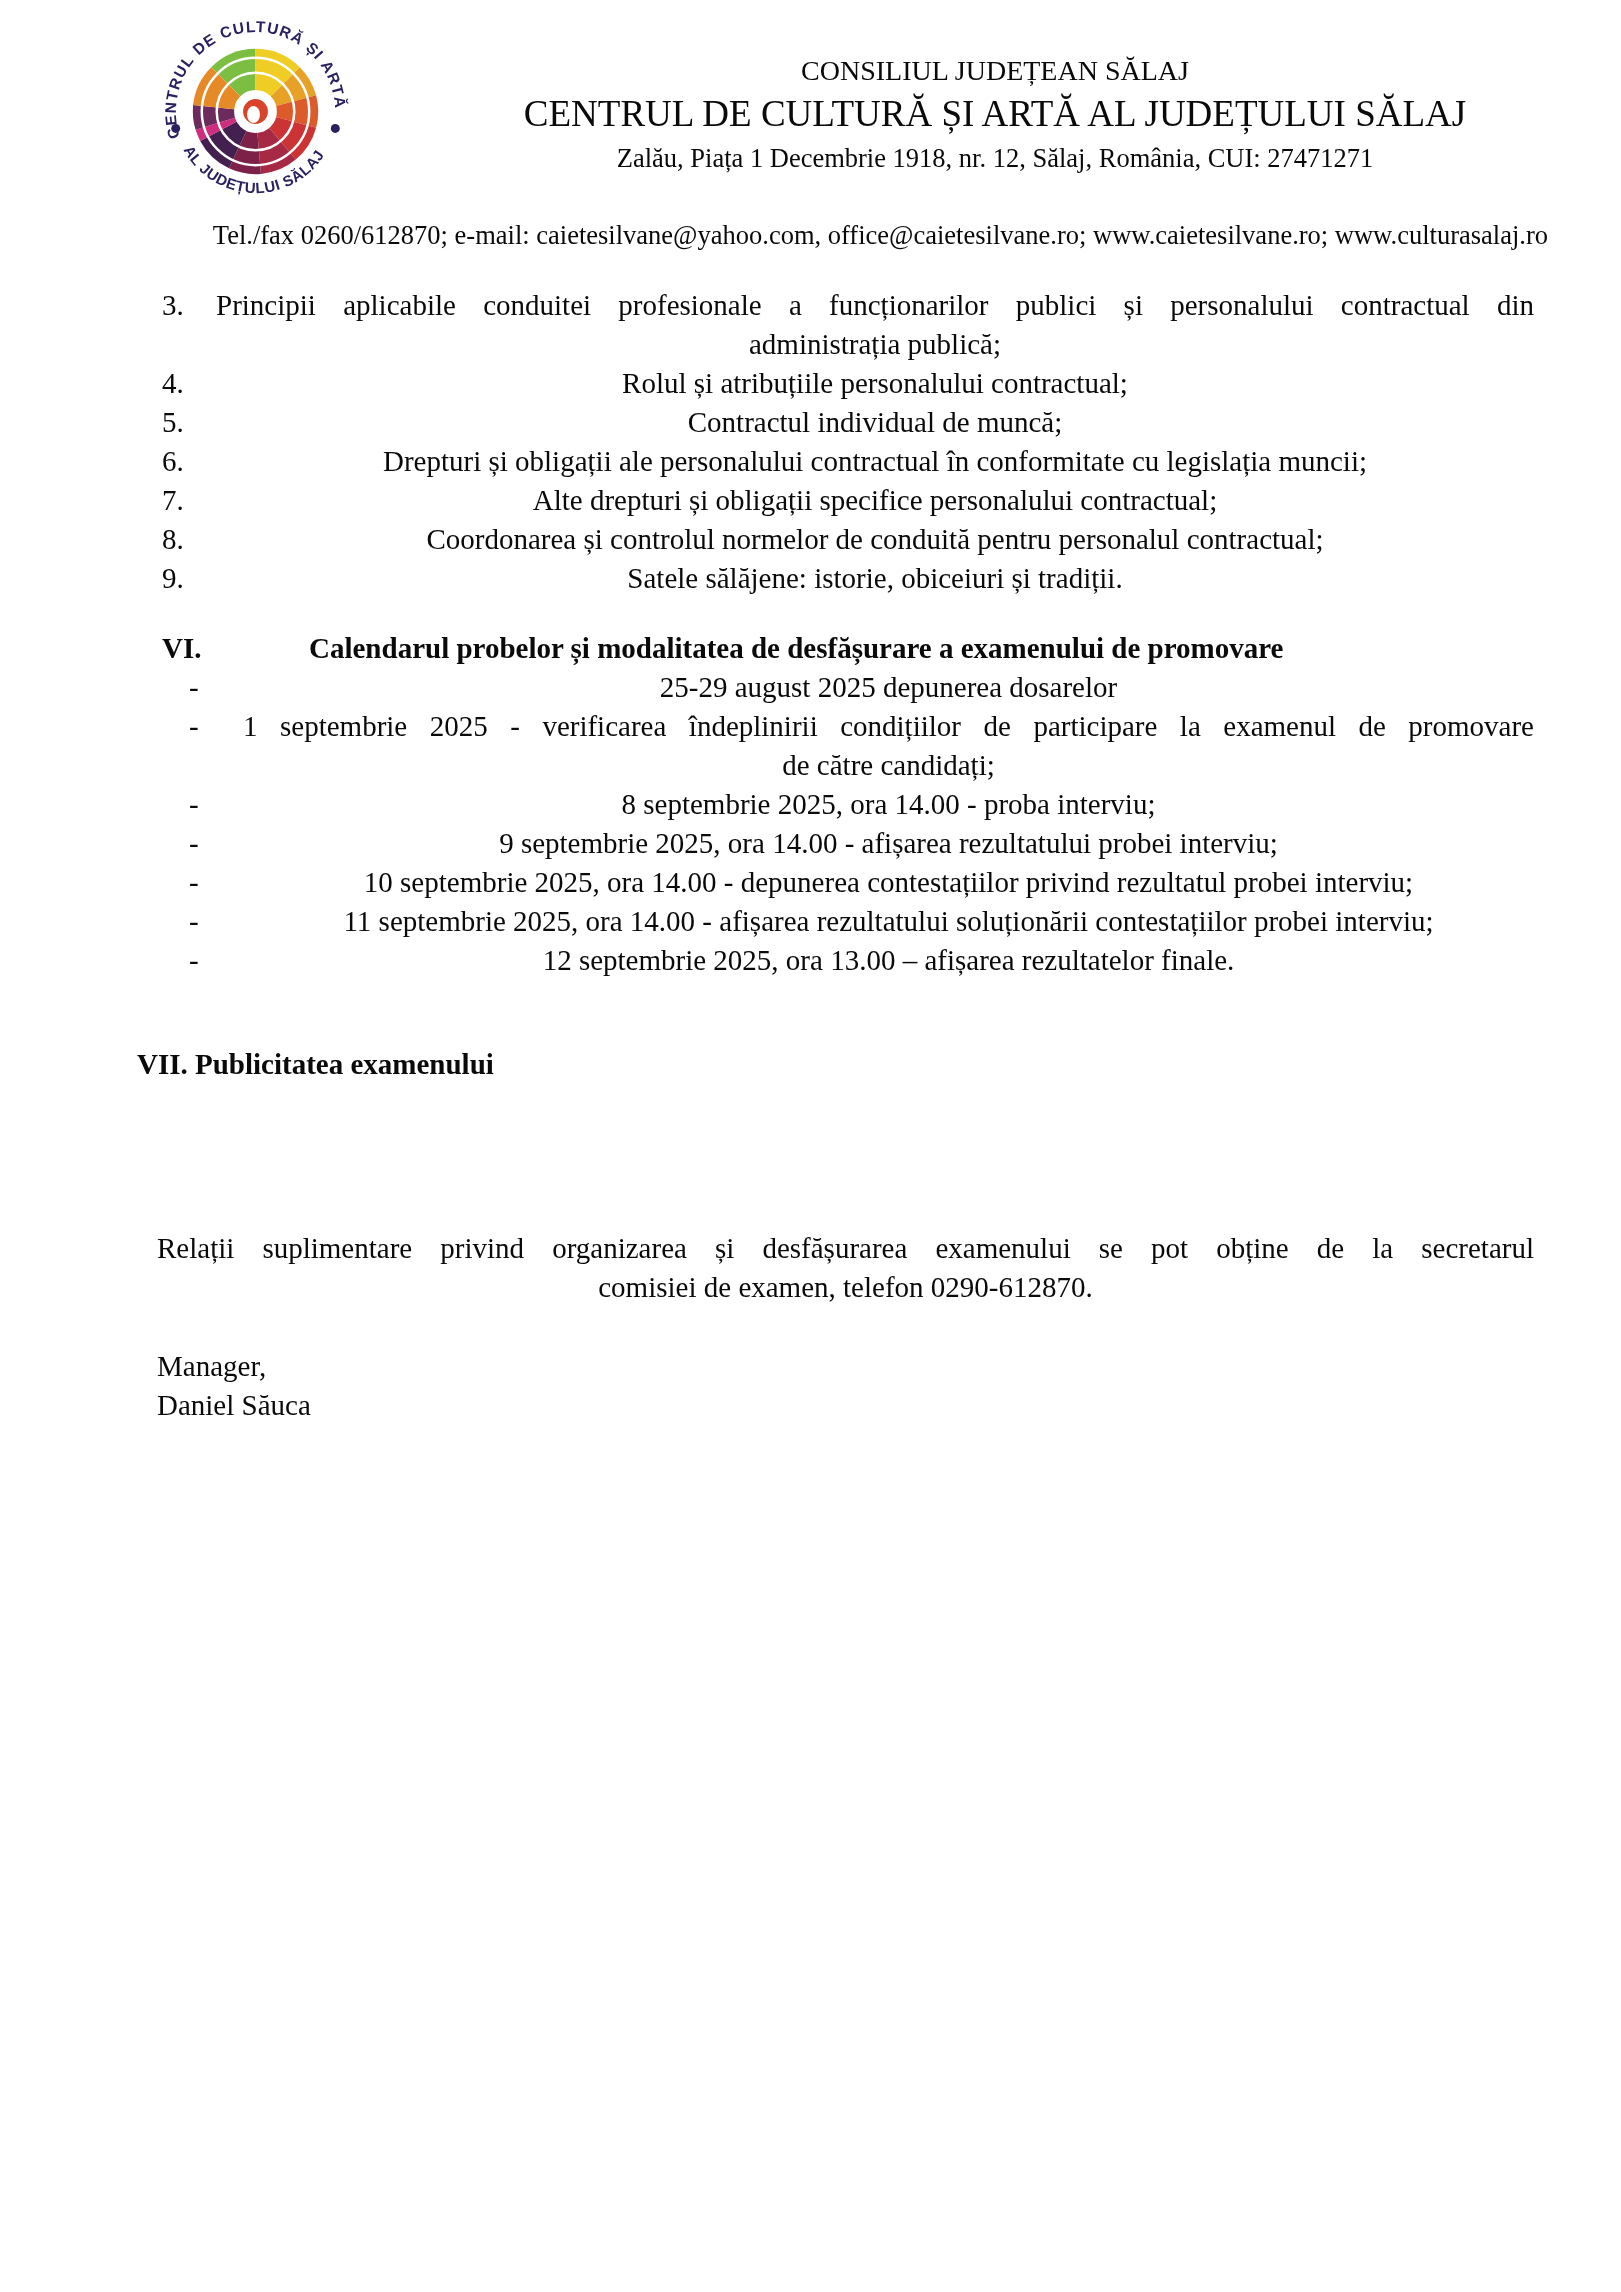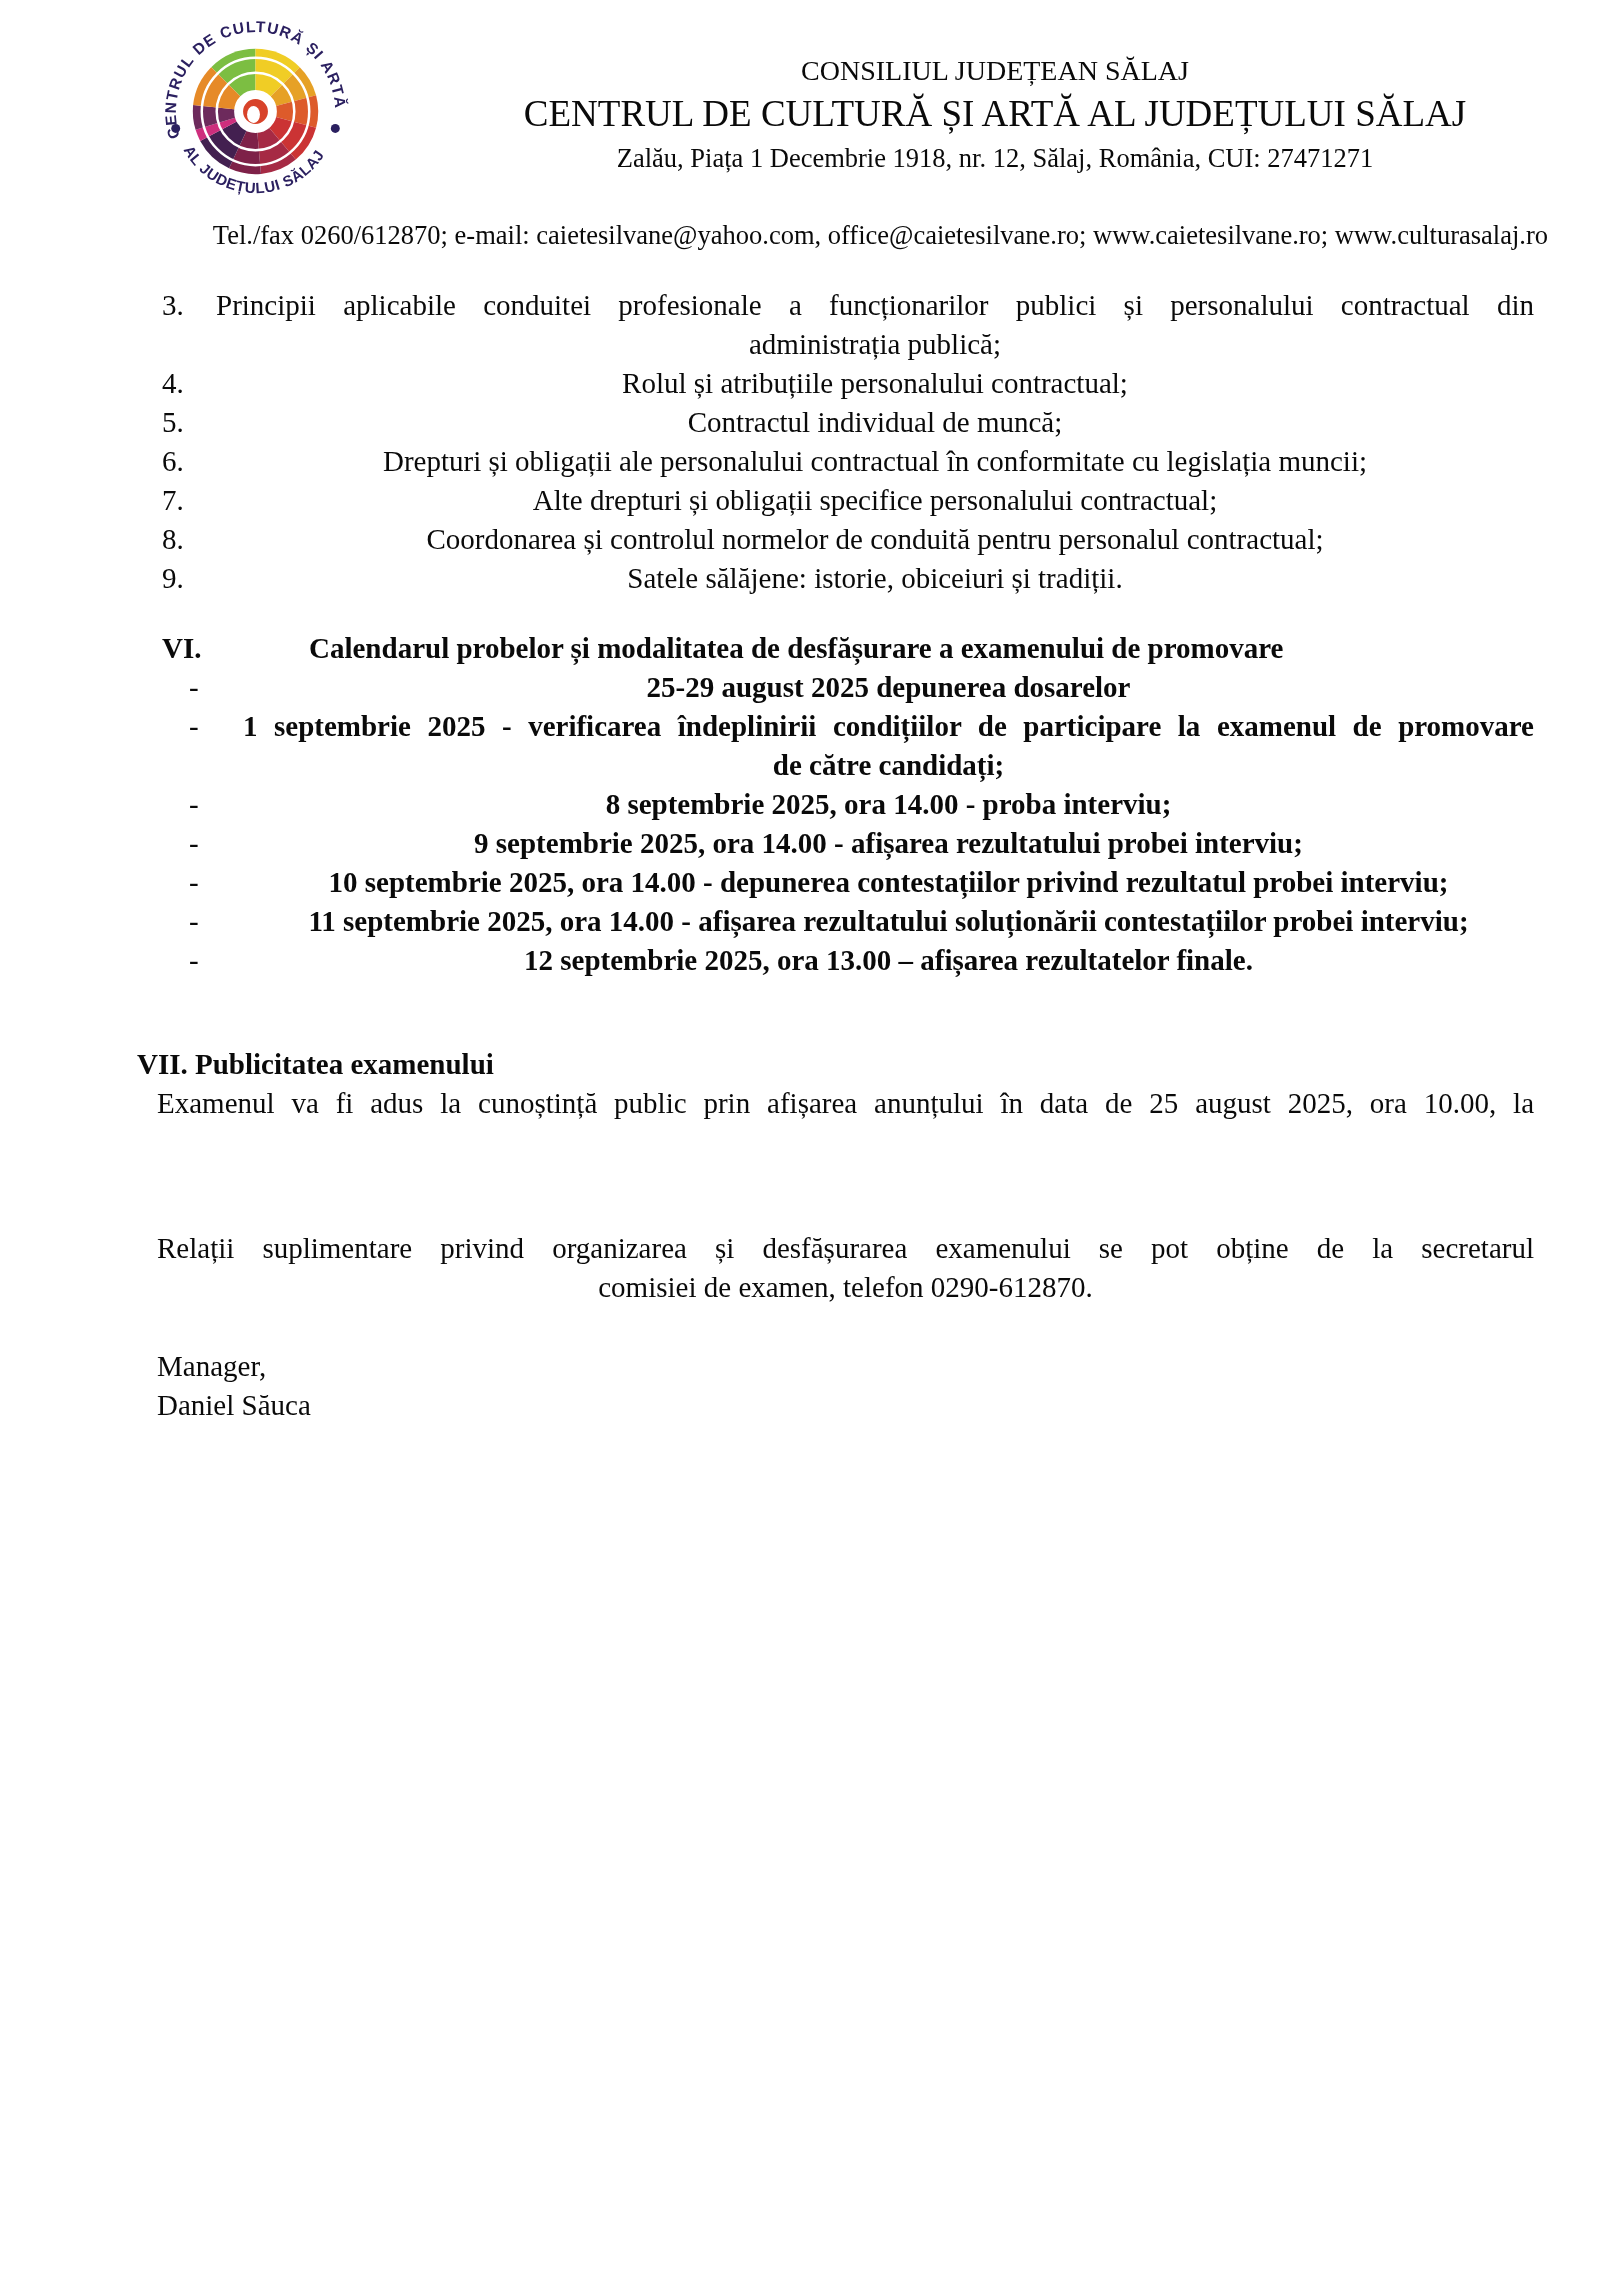--- a/index.html
+++ b/index.html
@@ -30,21 +30,21 @@
   .li .num{flex:0 0 54px;line-height:39px;}
   .li .litext{flex:1 1 auto;min-width:0;}
 
   .h-vi{position:absolute;left:162px;top:629px;width:1372px;font-size:29px;font-weight:bold;display:flex;gap:44px;}
   .h-vi .hnum{flex:0 0 103px;line-height:39px;}
   .h-vi .htext{flex:1 1 auto;line-height:39px;}
 
   .blist{position:absolute;left:189px;top:668px;width:1345px;font-size:29px;}
   .bi{display:flex;align-items:flex-start;}
   .bi .dash{flex:0 0 54px;line-height:39px;}
-  .bi .bitext{flex:1 1 auto;min-width:0;font-weight:bold;}
+  .bi .bitext{flex:1 1 auto;min-width:0;}
 
   .h-vii{position:absolute;left:137px;top:1045px;font-size:29px;font-weight:bold;line-height:39px;}
   .para{position:absolute;left:157px;width:1377px;font-size:29px;}
   .para1{top:1084px;}
   .para2{top:1229px;}
   .sig{position:absolute;left:157px;top:1347px;font-size:29px;}
   .sig div{line-height:39px;}
 </style>
 </head>
 <body>
@@ -185,21 +185,20 @@
     <div class="bi">
       <span class="dash">-</span>
       <div class="bitext">
           <div class="line">12 septembrie 2025, ora 13.00 – afișarea rezultatelor finale.</div>
         </div>
     </div>
   </div>
 
   <div class="h-vii">VII. Publicitatea examenului</div>
   <div class="para para1">
-      <div class="line jl">Examenul va fi adus la cunoștință public prin afișarea anunțului în data de 25 august 2025, ora 10.00, la</div>
     </div>
   <div class="para para2">
       <div class="line jl">Relații suplimentare privind organizarea și desfășurarea examenului se pot obține de la secretarul</div>
       <div class="line">comisiei de examen, telefon 0290-612870.</div>
     </div>
 
   <div class="sig">
     <div>Manager,</div>
     <div>Daniel Săuca</div>
   </div>

